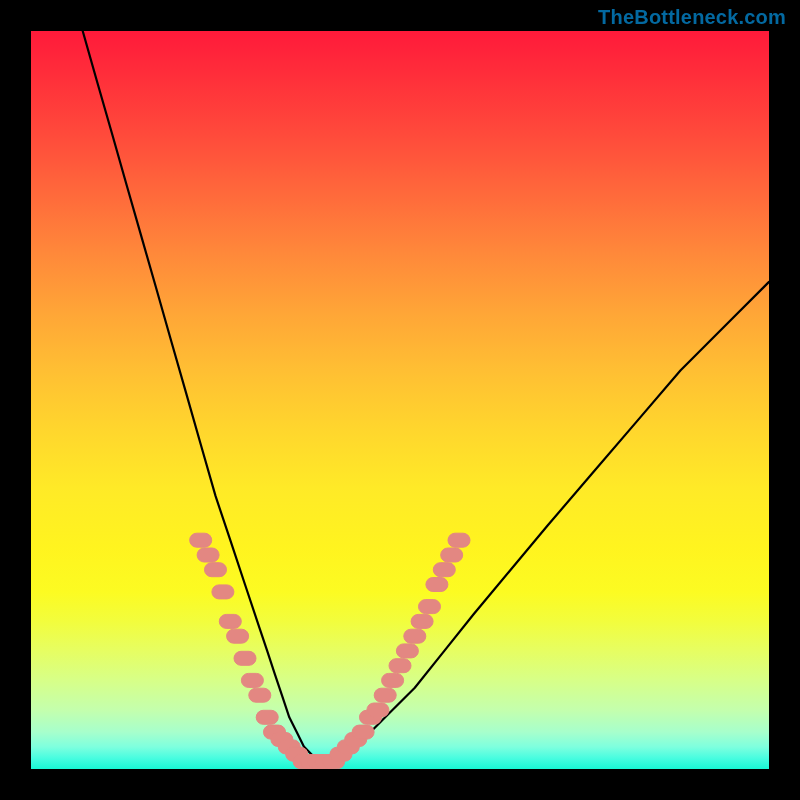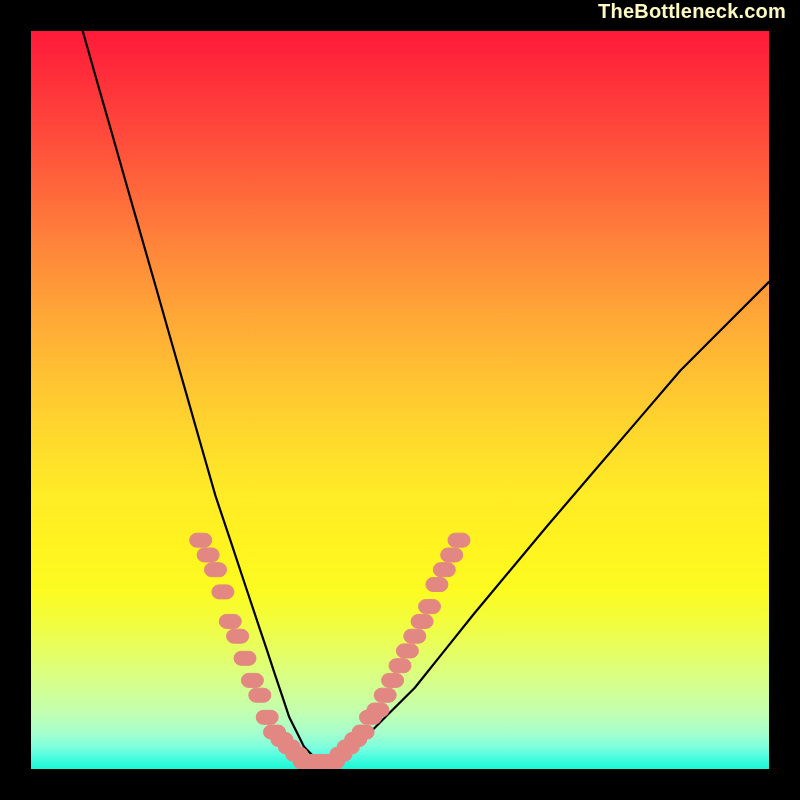--- a/index.html
+++ b/index.html
@@ -52,23 +52,23 @@
     );
   }
   .curve-svg, .markers-svg {
     position: absolute;
     inset: 0;
     width: 738px;
     height: 738px;
   }
   .watermark {
     position: absolute;
-    top: 0;
+    top: 6px;
     right: 14px;
-    color: #fef9c3;
+    color: #0369a1;
     font-size: 20px;
     font-weight: 600;
     letter-spacing: 0.2px;
     user-select: none;
   }
 </style>
 </head>
 <body>
 
 <div class="stage">

